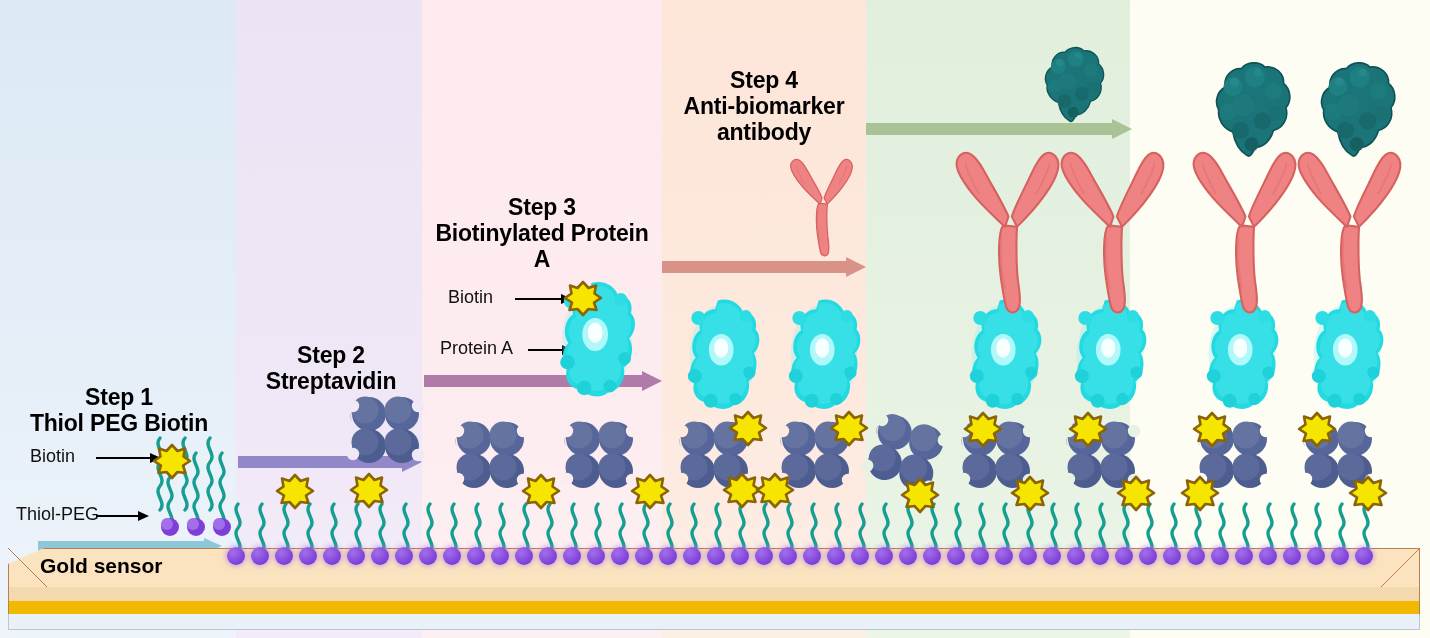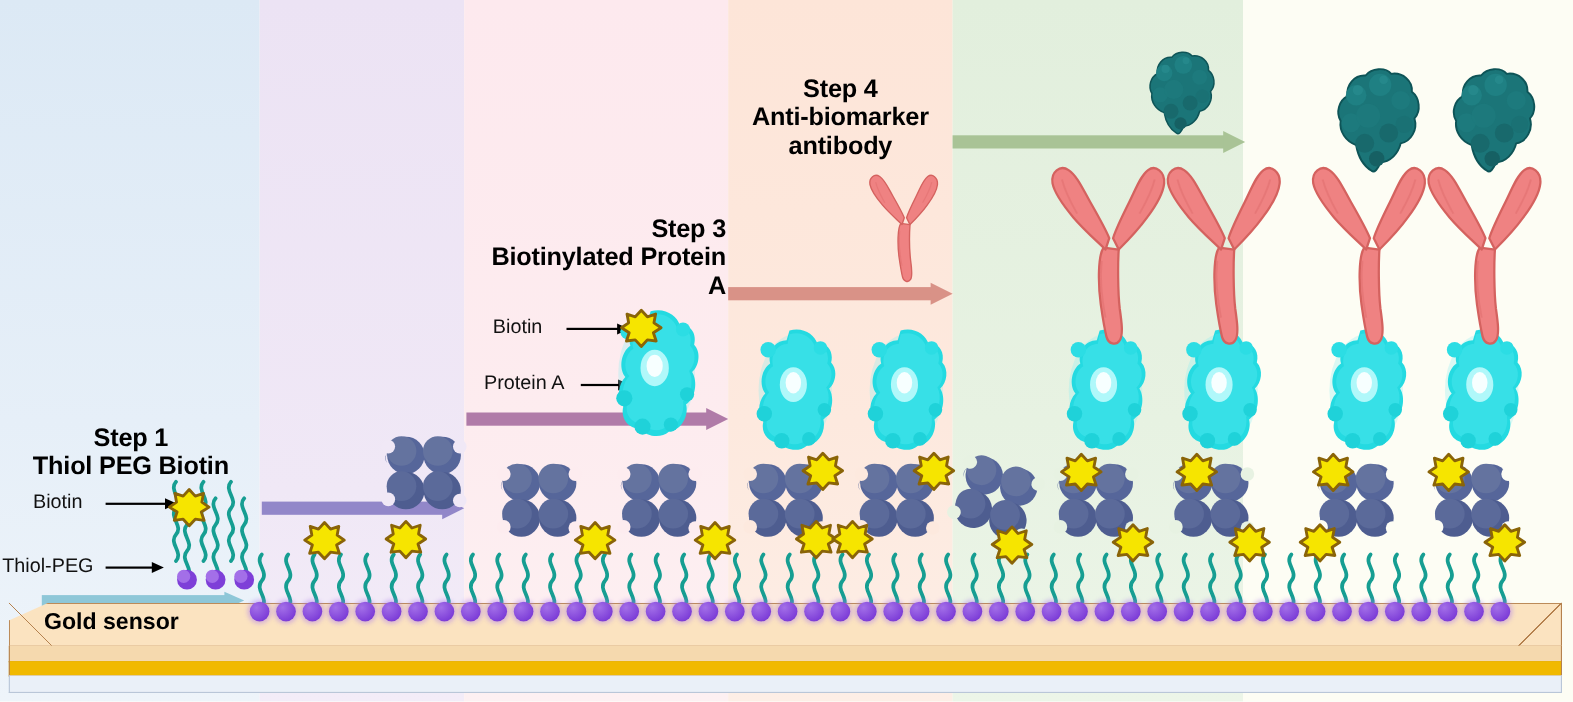--- a/index.html
+++ b/index.html
@@ -220,22 +220,24 @@
 
       <use href="#peg-chain" x="160" y="510" transform="translate(0,0)"></use>
       <use href="#peg-chain" x="185" y="510"></use>
       <use href="#peg-chain" x="210" y="510"></use>
     </g>
   </svg>
 
   <div class="step-title" style="left:14px; top:385px; width:210px; font-size:23px;">Step 1
 Thiol PEG Biotin</div>
 
-
-  <div class="step-title" style="left:424px; top:195px; width:236px; font-size:23px;text-align:right;">Step 3
+  <div class="step-title" style="left:240px; top:343px; width:182px; font-size:23px;">Step 2
+Streptavidin</div>
+
+  <div class="step-title" style="left:424px; top:195px; width:236px; font-size:23px;">Step 3
 Biotinylated Protein
 A</div>
 
   <div class="step-title" style="left:664px; top:68px; width:200px; font-size:23px;">Step 4
 Anti-biomarker
 antibody</div>
 
 
   <div class="arrow" style="left:38px; top:538px; width:184px;">
     <div class="shaft" style="background:#8ec7d8;"></div>
@@ -259,21 +261,21 @@
 
   <div class="arrow tall" style="left:866px; top:119px; width:266px;">
     <div class="shaft" style="background:#a9c396;"></div>
     <div class="head" style="border-left-color:#a9c396;"></div>
   </div>
 
   <div class="callout" style="left:30px; top:446px; font-size:18px;">Biotin</div>
   <div class="callout-line" style="left:96px; top:457px; width:56px;"></div>
   <div class="callout-head" style="left:150px; top:453px;"></div>
 
-  <div class="callout" style="left:2px; top:504px; font-size:18px;">Thiol-PEG</div>
+  <div class="callout" style="left:16px; top:504px; font-size:18px;">Thiol-PEG</div>
   <div class="callout-line" style="left:96px; top:515px; width:44px;"></div>
   <div class="callout-head" style="left:138px; top:511px;"></div>
 
   <div class="callout" style="left:448px; top:287px; font-size:18px;">Biotin</div>
   <div class="callout-line" style="left:515px; top:298px; width:48px;"></div>
   <div class="callout-head" style="left:561px; top:294px;"></div>
 
   <div class="callout" style="left:440px; top:338px; font-size:18px;">Protein A</div>
   <div class="callout-line" style="left:528px; top:349px; width:36px;"></div>
   <div class="callout-head" style="left:562px; top:345px;"></div>

